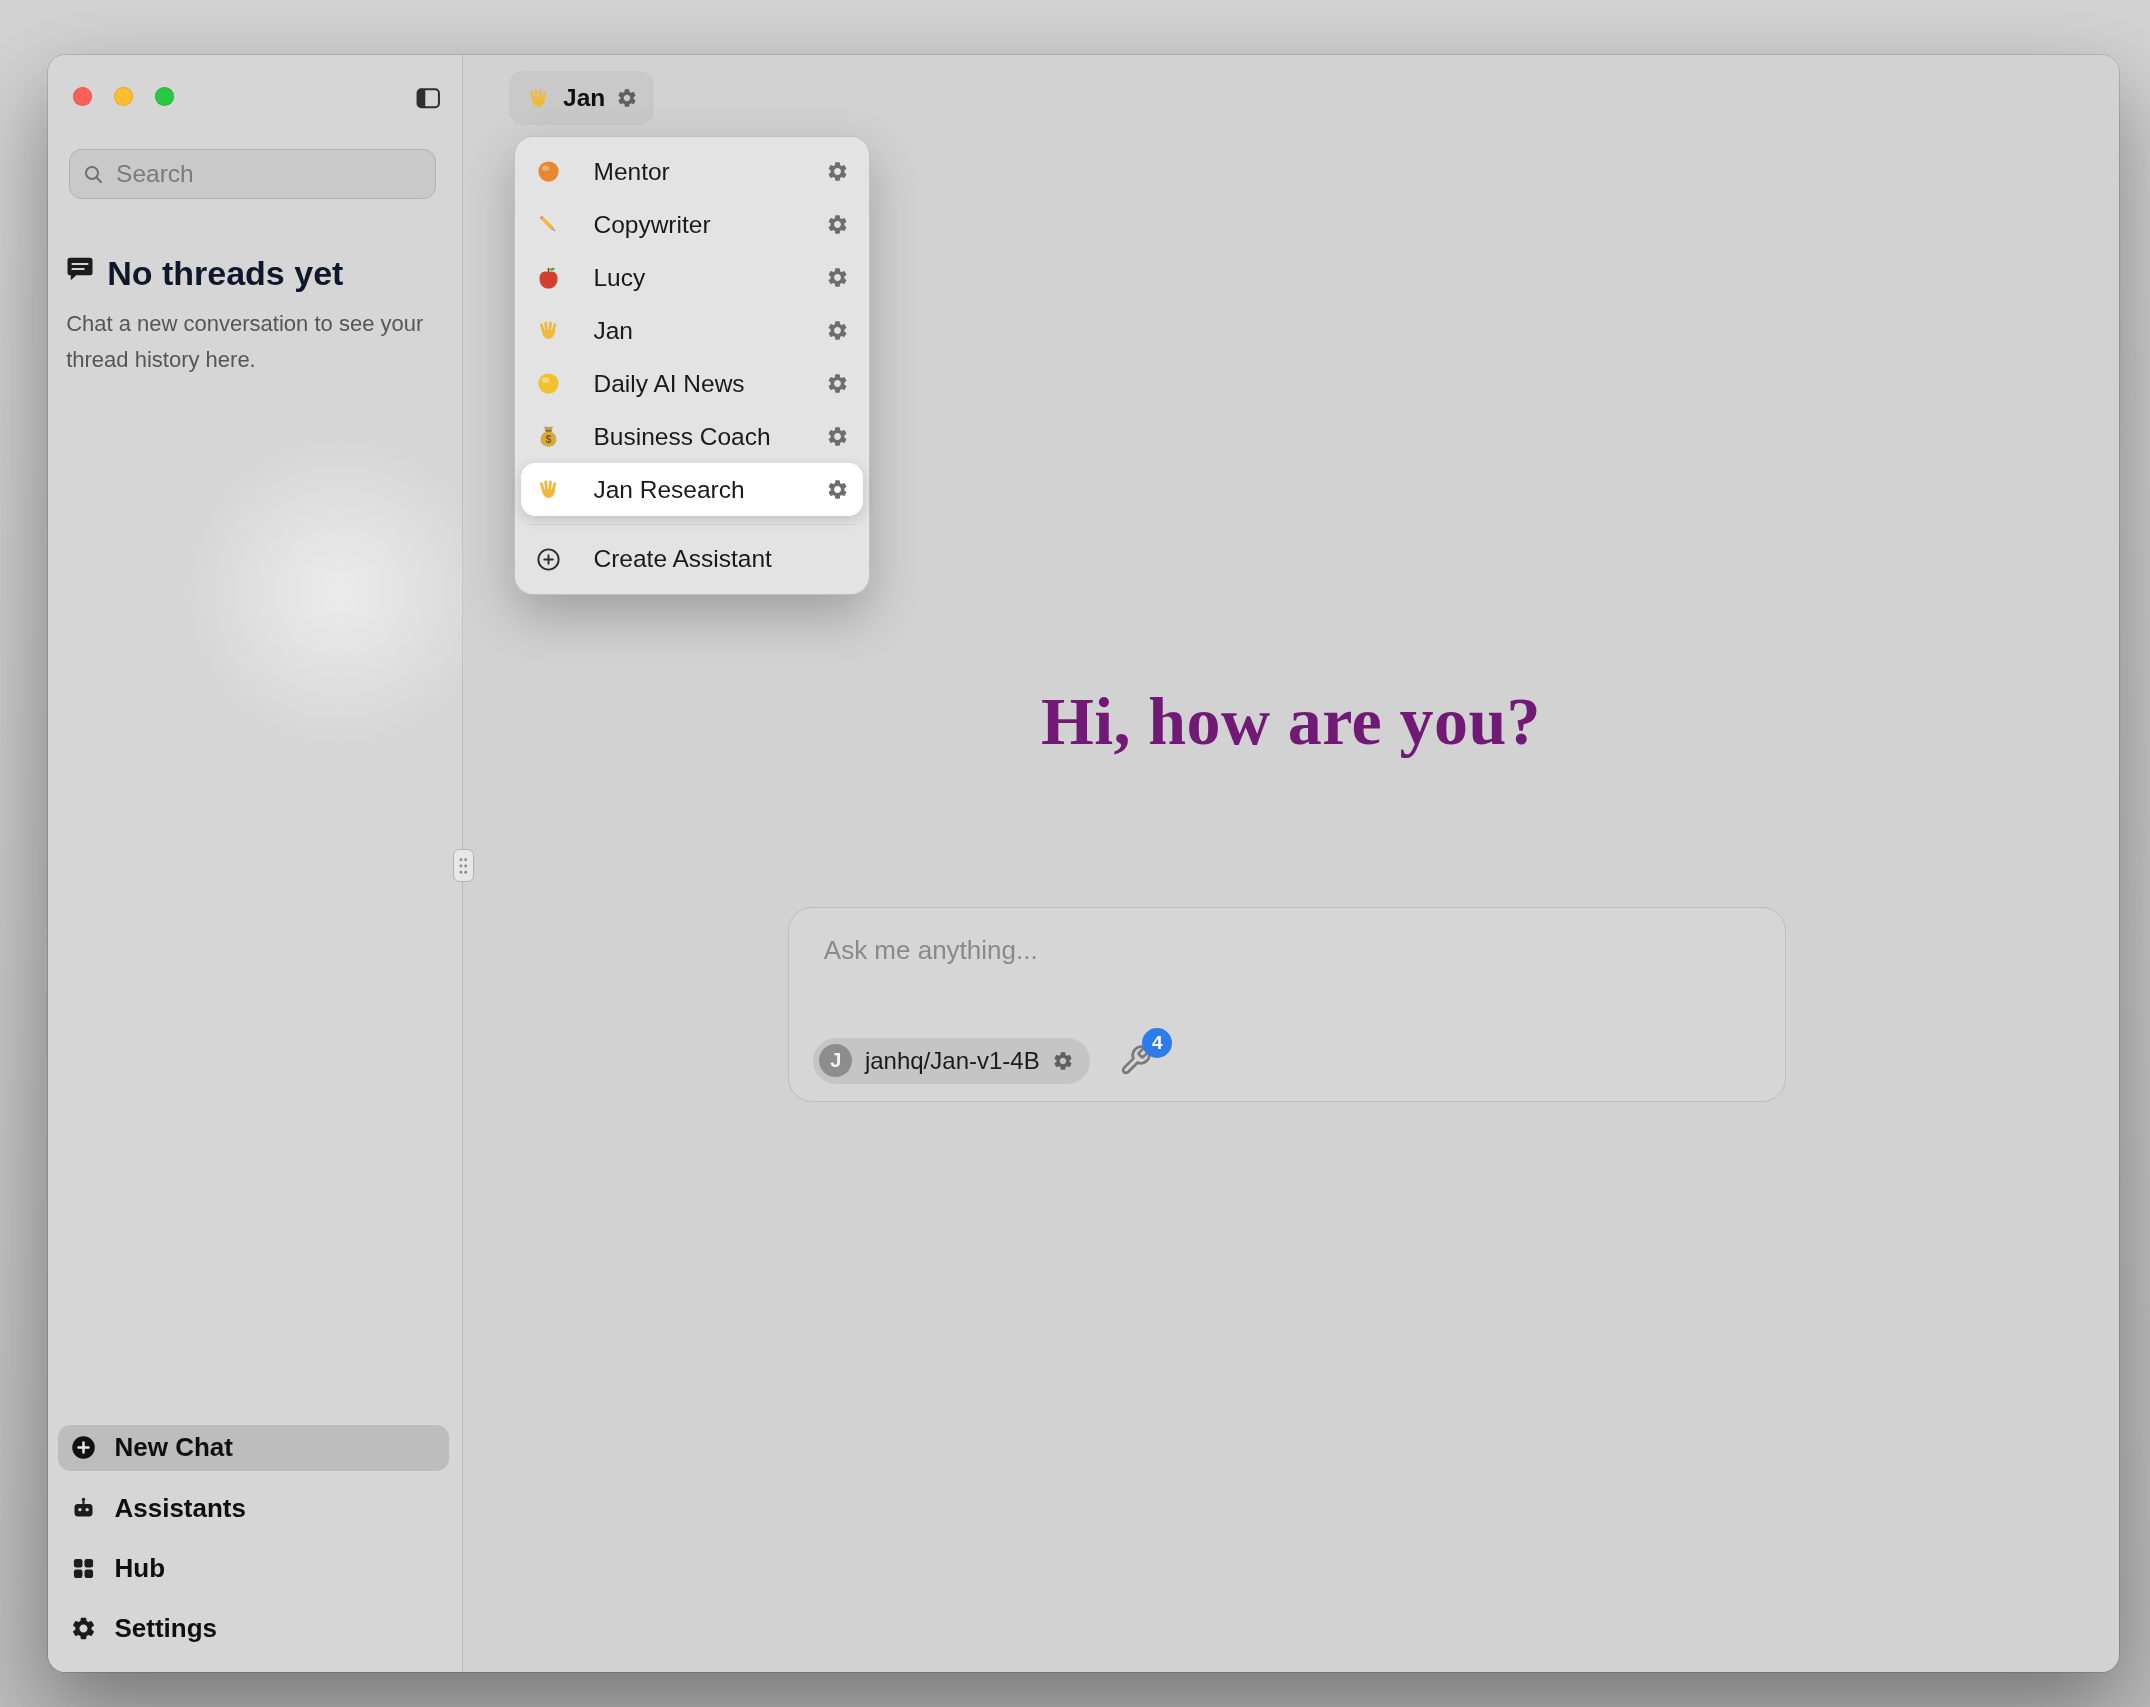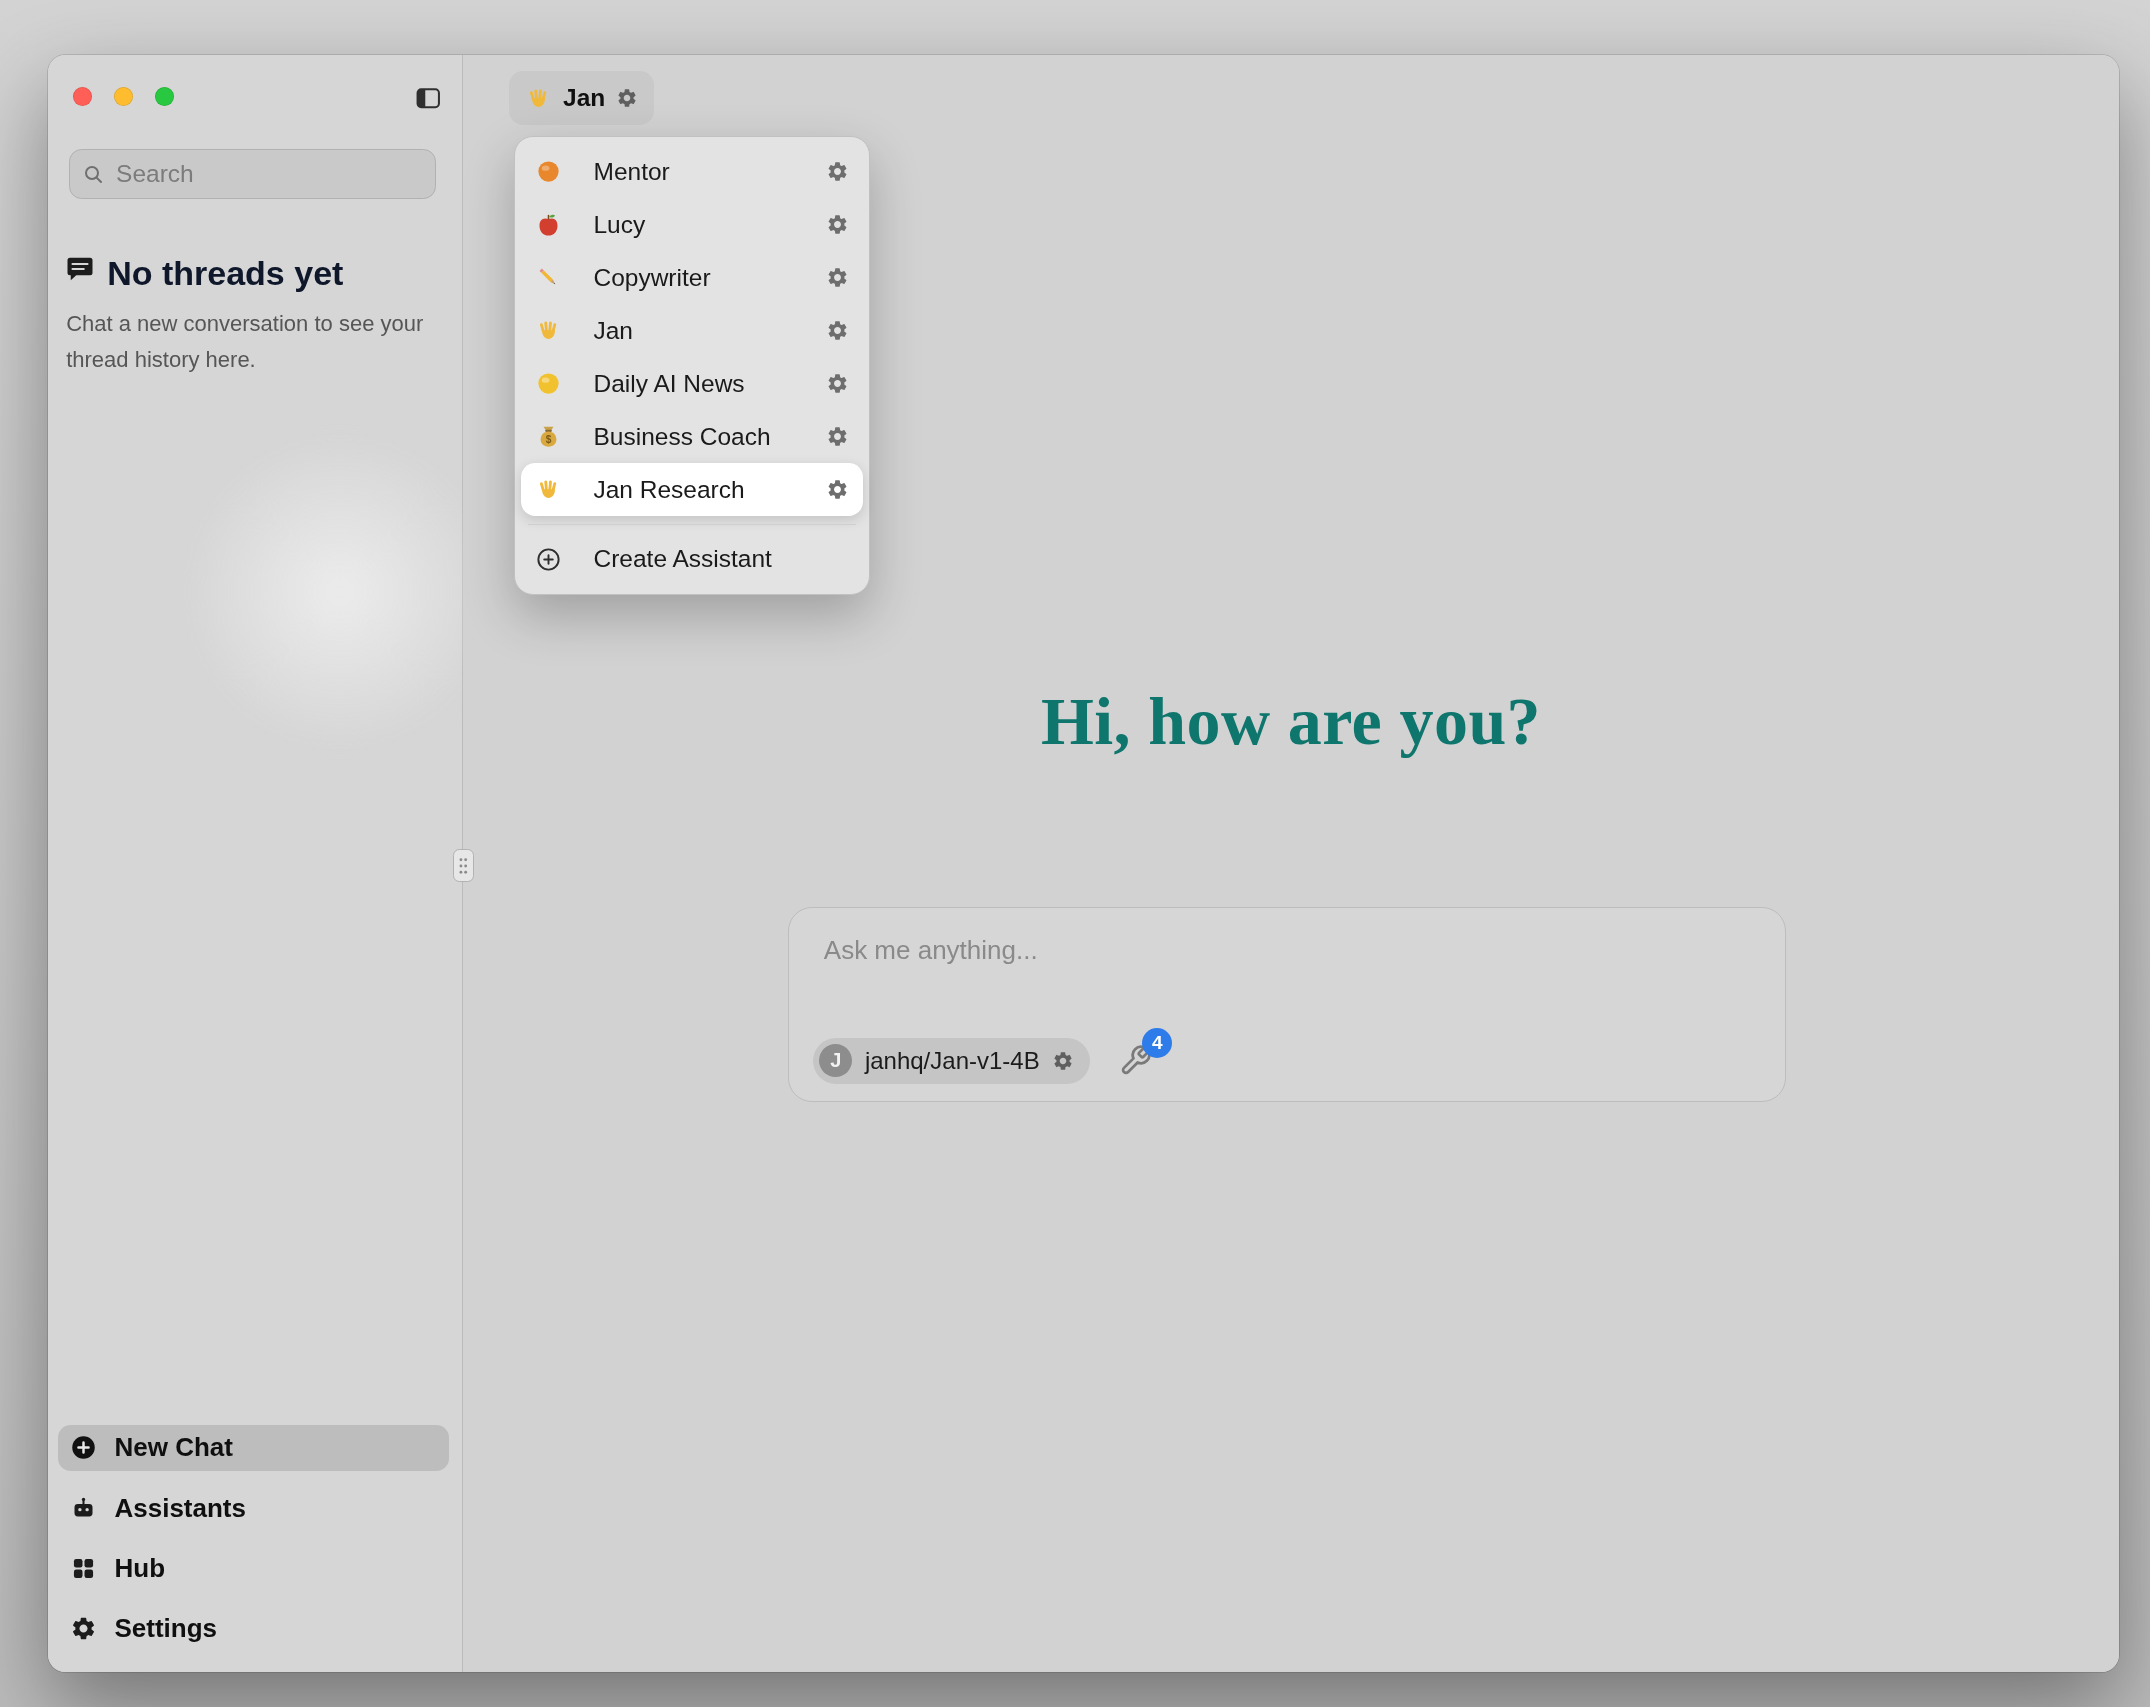--- a/index.html
+++ b/index.html
@@ -42,21 +42,21 @@
     background:#c9c9c9;display:flex;align-items:center;gap:11px}
   .hdr .name{font-size:24.5px;font-weight:600;color:#101010}
   .menu{position:absolute;left:51px;top:81px;width:356px;background:#e3e3e3;border:0.8px solid #c1c1c1;
     border-radius:19px;box-shadow:0 20.6px 51px rgba(0,0,0,.24);padding:8px 6.3px;z-index:10}
   .mrow{display:flex;align-items:center;gap:31px;height:53px;padding:0 14.2px;border-radius:14.2px;
     font-size:24.5px;color:#1a1a1a;font-weight:500}
   .mrow .gear{margin-left:auto}
   .mrow.hl{background:#ffffff;box-shadow:0 4px 12.6px rgba(0,0,0,.14)}
   .msep{height:0.8px;background:#cfcfcf;margin:8px 6.3px}
   .greet{position:absolute;left:0;right:0;top:627px;text-align:center}
-  .greet h1{margin:0;font-family:"Liberation Serif","DejaVu Serif",serif;font-size:68px;font-weight:600;color:#0f766e;letter-spacing:0.4px}
+  .greet h1{margin:0;font-family:"Liberation Serif","DejaVu Serif",serif;font-size:68px;font-weight:600;color:#701a75;letter-spacing:0.4px}
   .greet p{margin:22px 0 0;font-size:29px;color:#3b3b3b}
   .composer{position:absolute;left:325px;top:852px;width:998px;height:195px;border:1.6px solid #bdbdbd;
     border-radius:24px;background:#d6d6d6;padding:20.6px 28.5px}
   .composer textarea{width:917px;height:73px;border:none;background:transparent;resize:none;outline:none;
     font-family:inherit;font-size:26px;color:#333;padding:6.3px 6.3px}
   .composer textarea::placeholder{color:#8a8a8a}
   .crow{position:absolute;left:24px;bottom:17.4px;display:flex;align-items:center}
   .model{display:flex;align-items:center;gap:12.6px;height:46px;padding:0 16px 0 6.3px;border-radius:790px;background:#c5c5c5}
   .avatar{width:33px;height:33px;border-radius:50%;background:#8d8d8d;color:#f3f3f3;font-size:20px;font-weight:700;
     display:flex;align-items:center;justify-content:center;flex:none}
@@ -188,39 +188,39 @@
           <circle cx="12" cy="12" r="9" fill="#e8872b"></circle>
             <ellipse cx="9.4" cy="9" rx="3.4" ry="2.4" fill="#ffffff" opacity="0.32"></ellipse>
         </svg>
         <span>Mentor</span>
         <svg class="icon gear" viewBox="0 0 24 24" width="23" height="23">
             <use href="#i-gear" fill="#6e6e6e"></use>
           </svg>
       </div>
       <div class="mrow">
         <svg class="icon" viewBox="0 0 24 24" width="27" height="27">
-          <path d="M12 7.2c5-2 8 1 8 5.8 0 4.8-3 8.8-8 8.8s-8-4-8-8.8c0-4.8 3-7.8 8-5.8z" fill="#d23f2f"></path>
-          <rect x="11.3" y="3.4" width="1.4" height="4.2" rx="0.7" fill="#7a4a21"></rect>
-          <path d="M12.6 5c2-2.2 4.2-2.1 5.2-1-1 2-3.2 2.5-5.2 1z" fill="#5aa33c"></path>
-        </svg>
-        <span>Lucy</span>
-        <svg class="icon gear" viewBox="0 0 24 24" width="23" height="23">
-            <use href="#i-gear" fill="#6e6e6e"></use>
-          </svg>
-      </div>
-      <div class="mrow">
-        <svg class="icon" viewBox="0 0 24 24" width="27" height="27">
           <g transform="rotate(-45 12 12)">
             <rect x="10.5" y="2.2" width="3" height="2.4" fill="#e78a8a"></rect>
             <rect x="10.5" y="4.6" width="3" height="11.4" fill="#f2b632"></rect>
             <path d="M10.5 16l1.5 4.4L13.5 16z" fill="#caa06a"></path>
             <path d="M11.6 19.1l.4 1.3.4-1.3z" fill="#333"></path>
           </g>
         </svg>
         <span>Copywriter</span>
+        <svg class="icon gear" viewBox="0 0 24 24" width="23" height="23">
+            <use href="#i-gear" fill="#6e6e6e"></use>
+          </svg>
+      </div>
+      <div class="mrow">
+        <svg class="icon" viewBox="0 0 24 24" width="27" height="27">
+          <path d="M12 7.2c5-2 8 1 8 5.8 0 4.8-3 8.8-8 8.8s-8-4-8-8.8c0-4.8 3-7.8 8-5.8z" fill="#d23f2f"></path>
+          <rect x="11.3" y="3.4" width="1.4" height="4.2" rx="0.7" fill="#7a4a21"></rect>
+          <path d="M12.6 5c2-2.2 4.2-2.1 5.2-1-1 2-3.2 2.5-5.2 1z" fill="#5aa33c"></path>
+        </svg>
+        <span>Lucy</span>
         <svg class="icon gear" viewBox="0 0 24 24" width="23" height="23">
             <use href="#i-gear" fill="#6e6e6e"></use>
           </svg>
       </div>
       <div class="mrow">
         <svg class="icon" viewBox="0 0 24 24" width="27" height="27">
             <use href="#i-hand"></use>
           </svg>
         <span>Jan</span>
         <svg class="icon gear" viewBox="0 0 24 24" width="23" height="23">

